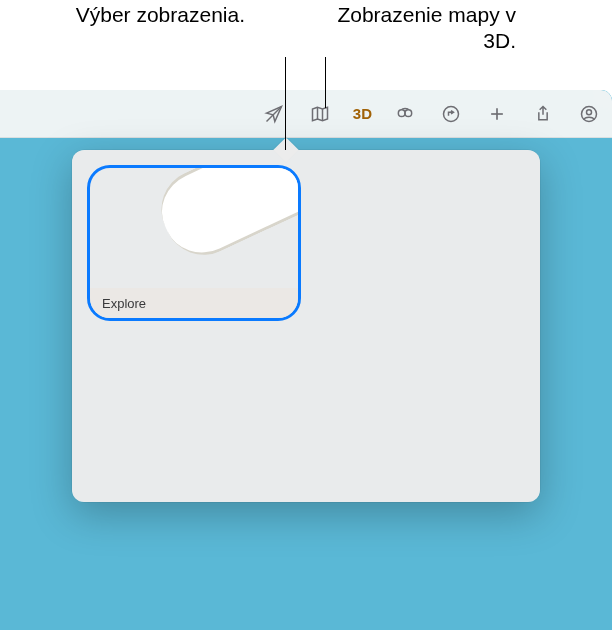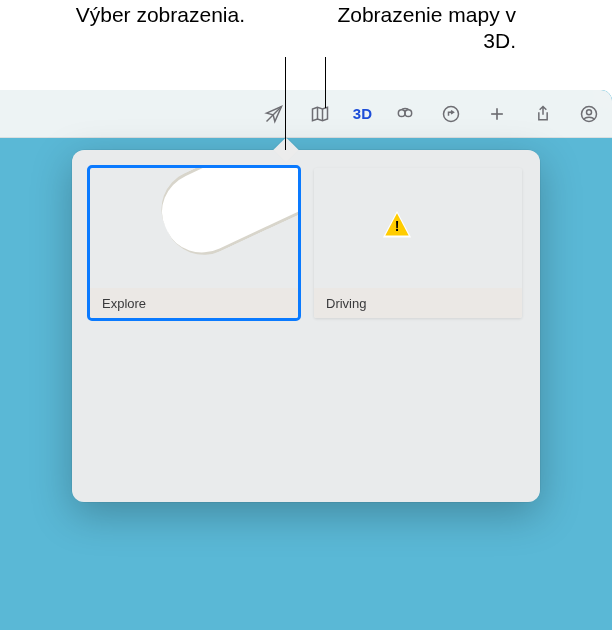--- a/index.html
+++ b/index.html
@@ -76,21 +76,21 @@
       align-items: center;
       justify-content: center;
       color: #6e6e73;
       cursor: pointer;
     }
     .toolbar-btn svg { width: 20px; height: 20px; }
     .toolbar-btn.text-btn {
       font-size: 15px;
       font-weight: 600;
       width: auto;
-      color: #1d4ed8;
+      color: #a16207;
     }
     
     
     .popover {
       position: absolute;
       top: 60px;
       left: 72px;
       width: 468px;
       height: 352px;
       background: rgba(236,236,236,0.98);
@@ -113,21 +113,21 @@
     
     .view-grid {
       display: grid;
       grid-template-columns: 1fr 1fr;
       grid-template-rows: 1fr 1fr;
       gap: 16px;
       height: 100%;
     }
     
     .view-card {
-      border-radius: 2px;
+      border-radius: 20px;
       overflow: hidden;
       position: relative;
       cursor: pointer;
       box-shadow: 0 1px 3px rgba(0,0,0,0.1);
     }
     .view-card.selected { outline: 3px solid #0a7aff; outline-offset: 0; }
     
     .card-thumb {
       position: absolute;
       inset: 0;
@@ -337,29 +337,19 @@
   </div>
 
   <div class="popover">
     <div class="view-grid">
 
       <div class="view-card selected">
         <div class="card-thumb thumb-explore"></div>
         <div class="card-label">Explore</div>
       </div>
 
-      <div class="view-card">
-        <div class="card-thumb thumb-driving">
-          <div class="road"></div>
-          <div class="lane-red"></div>
-          <div class="lane-green"></div>
-          <div class="warn-outline"></div>
-          <div class="warn"></div>
-        </div>
-        <div class="card-label">Driving</div>
-      </div>
 
 
 
     </div>
   </div>
 
 </div>
 
 </body></html>

